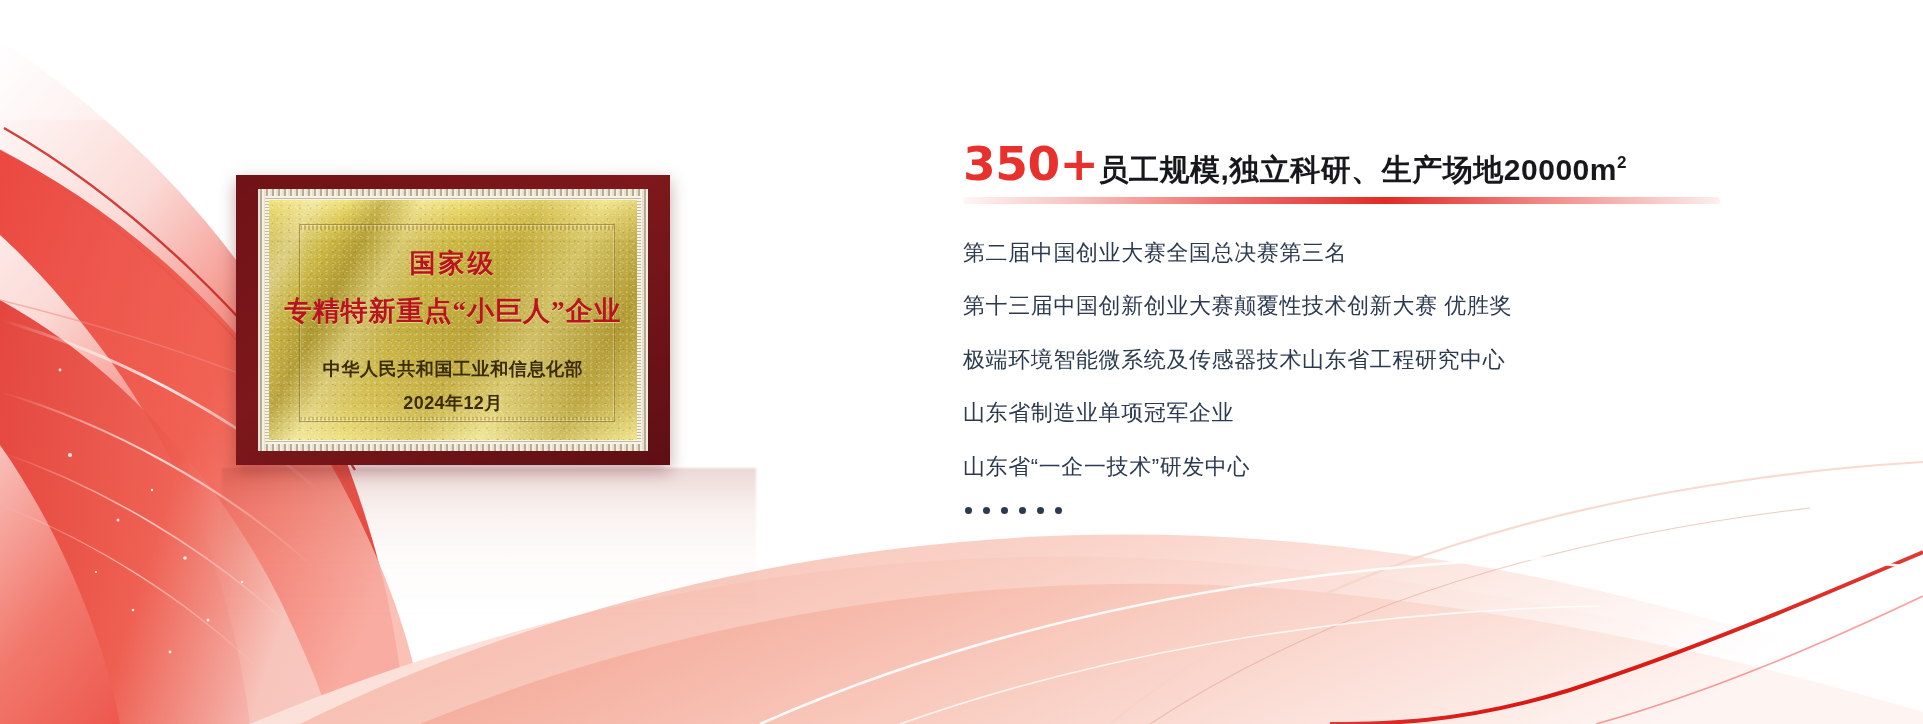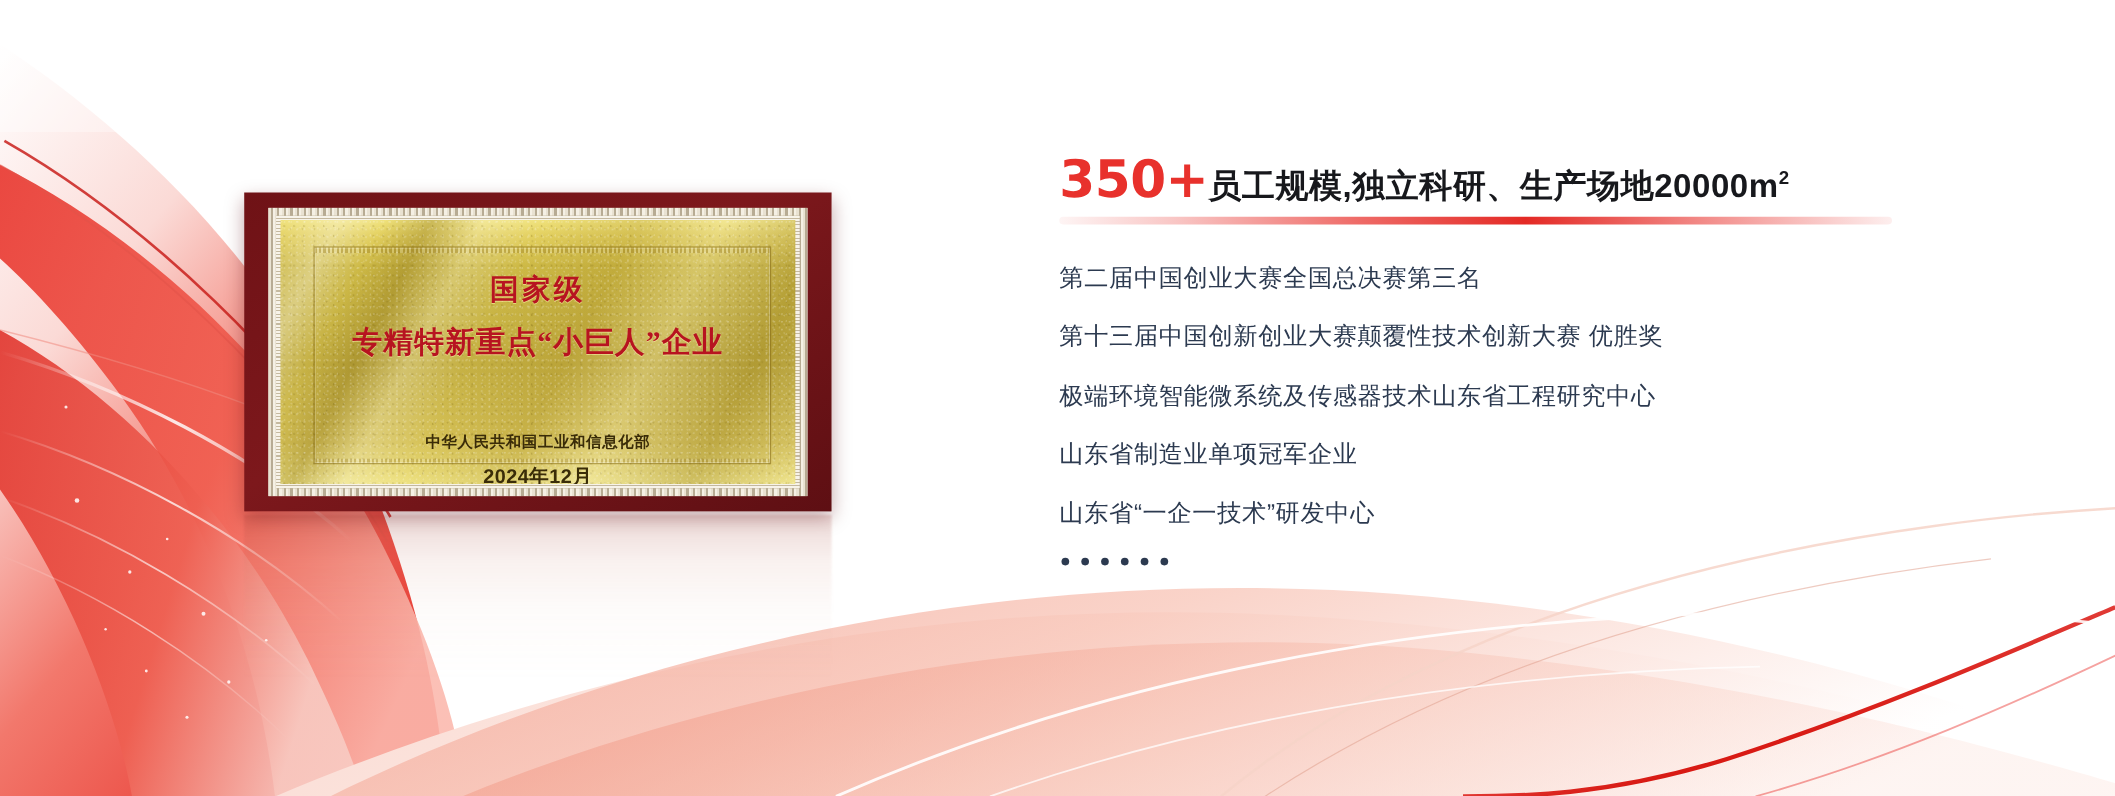--- a/index.html
+++ b/index.html
@@ -21,23 +21,23 @@
     position: absolute;
     inset: 0;
     width: 1923px;
     height: 724px;
     pointer-events: none;
   }
 
   
   .plaque {
     position: absolute;
-    left: 222px;
+    left: 236px;
     top: 175px;
-    width: 534px;
+    width: 434px;
     height: 290px;
     background: linear-gradient(150deg, #6f1216 0%, #7d181c 45%, #5e0f13 100%);
     box-shadow: 0 6px 16px rgba(90, 10, 14, 0.35);
   }
   .plaque-border-outer {
     position: absolute;
     left: 22px;
     top: 14px;
     right: 22px;
     bottom: 14px;
@@ -127,22 +127,22 @@
     margin-top: 12px;
     font-size: 27px;
     font-weight: 700;
     letter-spacing: 1px;
     color: #b71420;
     text-shadow: 0 1px 0 rgba(255, 240, 170, 0.55);
     font-family: "Liberation Serif", "DejaVu Serif", serif;
     white-space: nowrap;
   }
   .plaque-issuer {
-    margin-top: 64px;
-    font-size: 14px;
+    margin-top: 28px;
+    font-size: 18px;
     color: #3a2c08;
     letter-spacing: 0.6px;
     font-weight: 600;
   }
   .plaque-date {
     margin-top: 10px;
     font-size: 18px;
     color: #3a2c08;
     letter-spacing: 0.4px;
     font-weight: 600;

